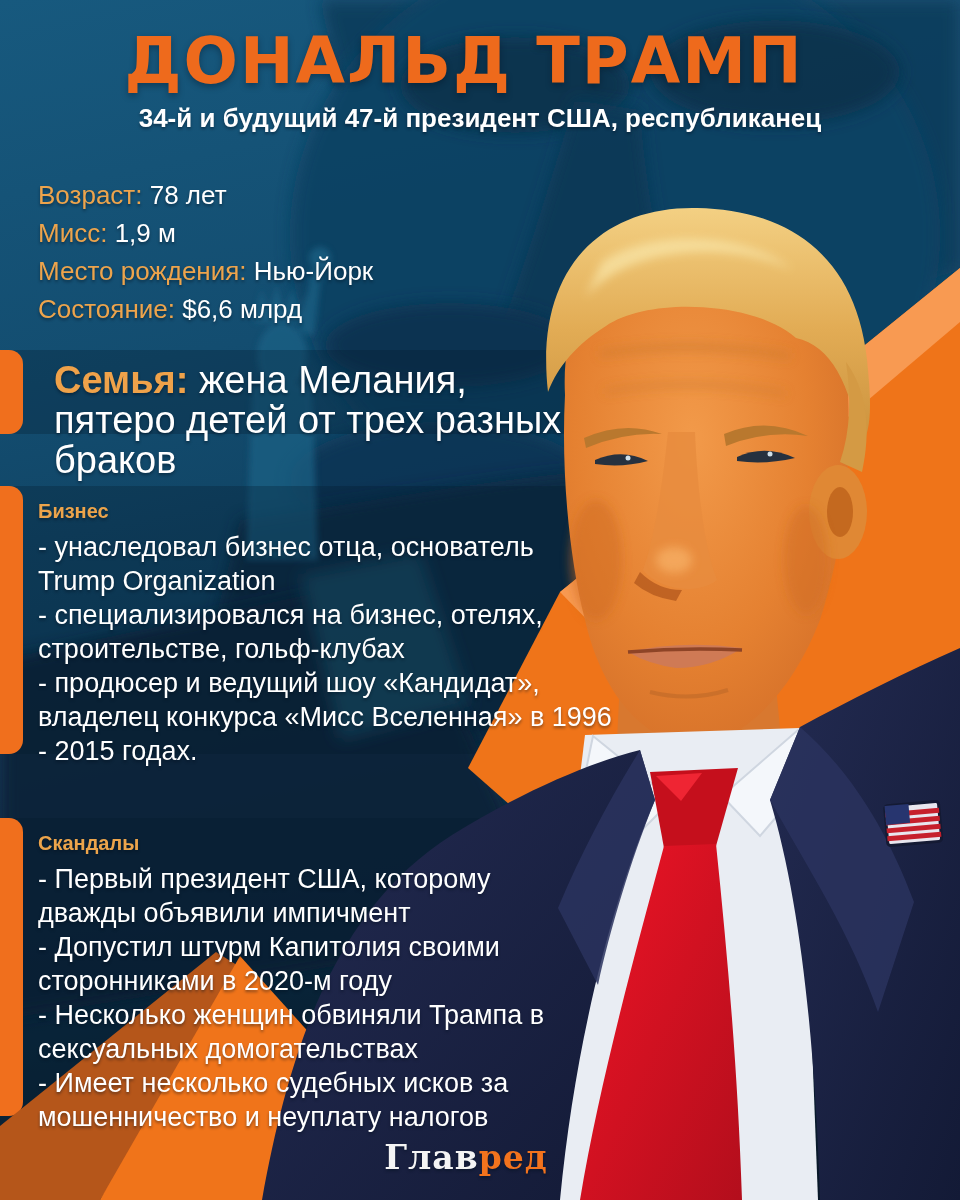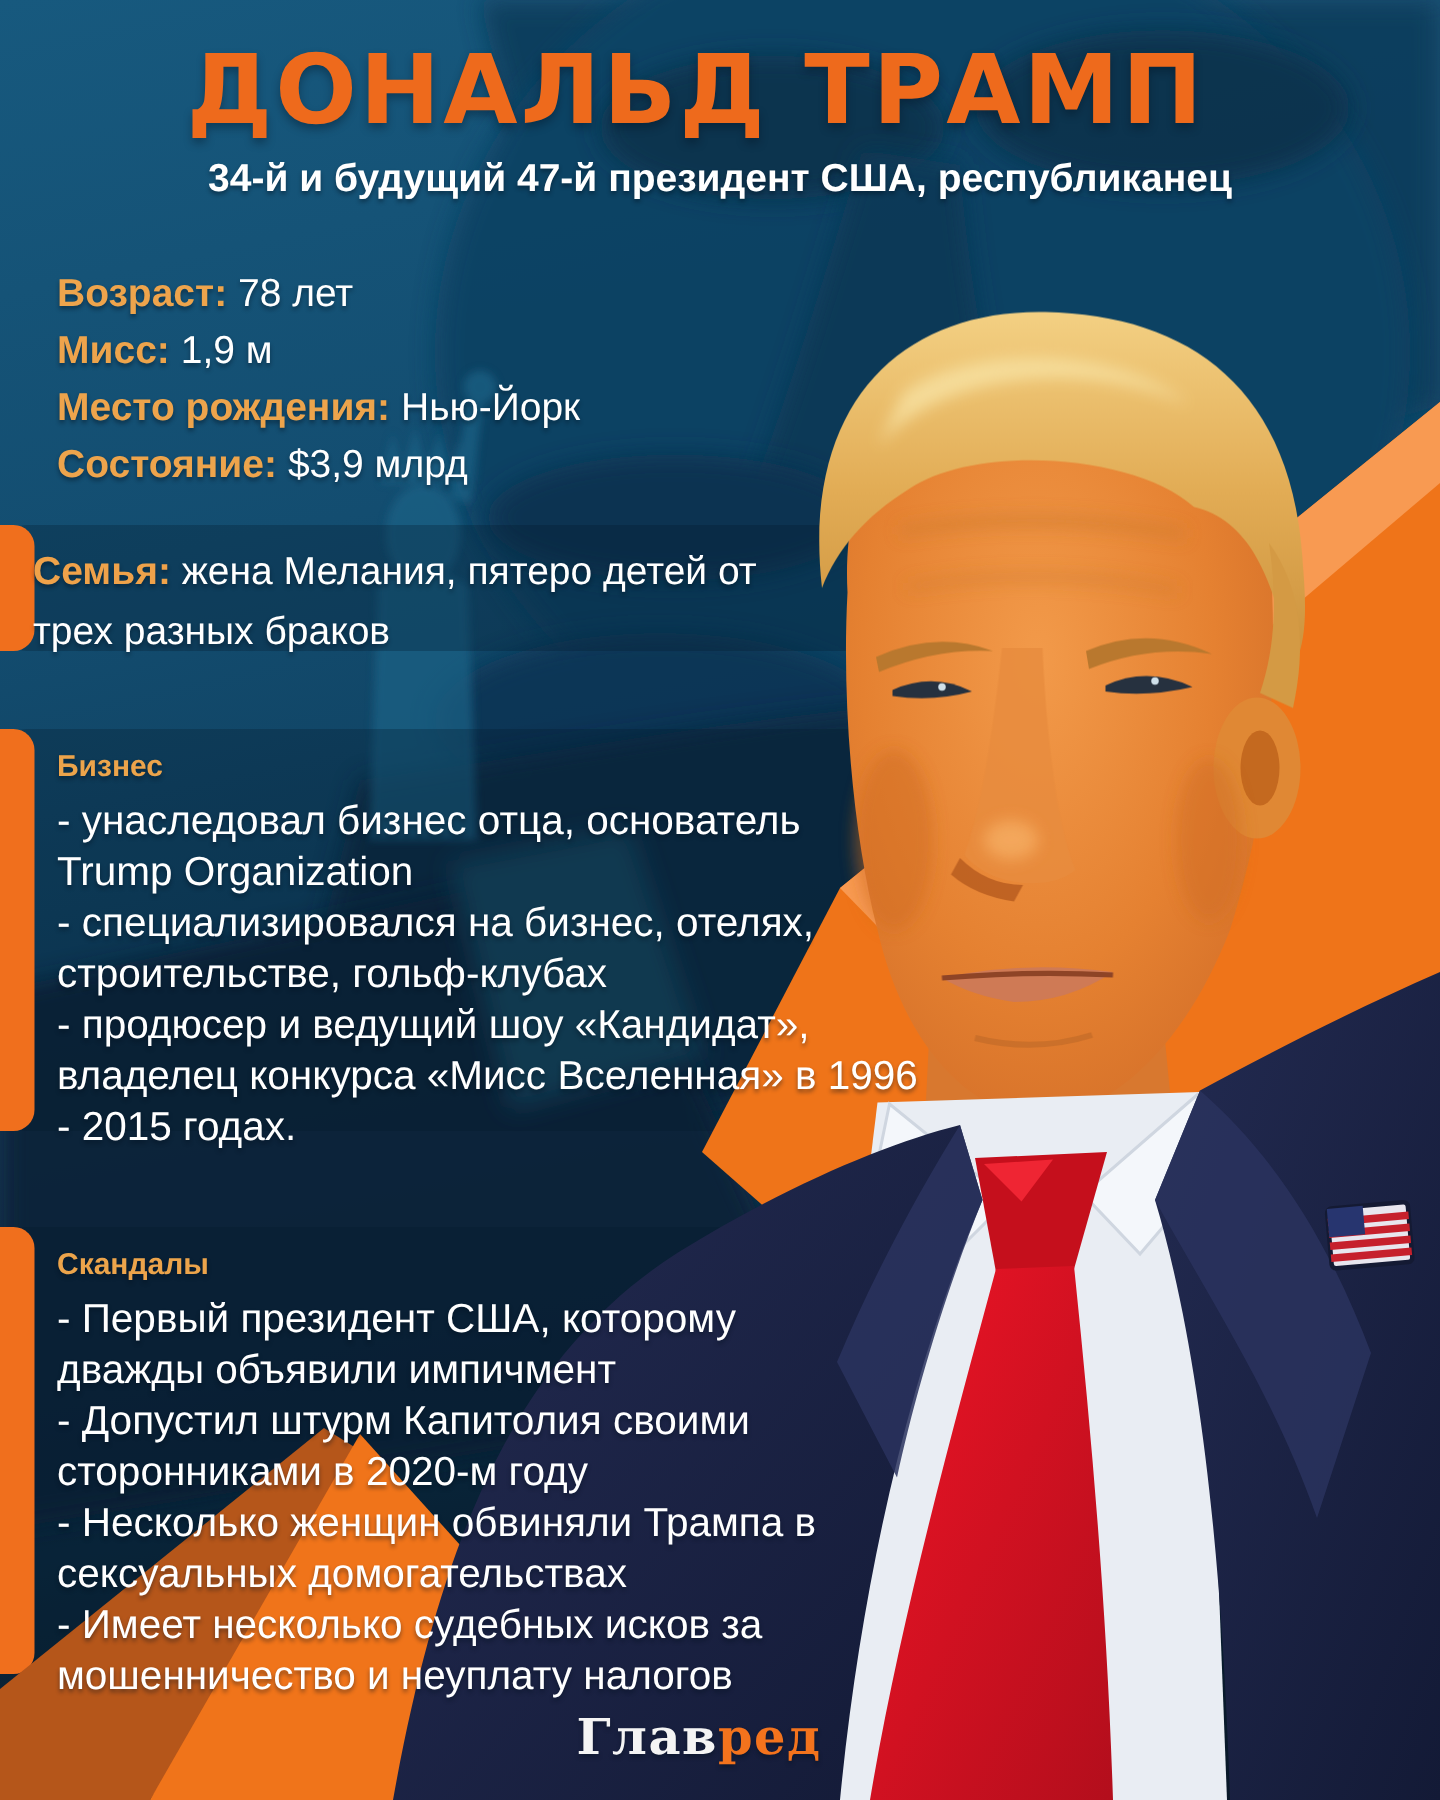--- a/index.html
+++ b/index.html
@@ -22,23 +22,23 @@
   .bar-scandals{top:818px;height:298px;}
 
   
   .txt{position:absolute;color:#fff;text-shadow:0 2px 3px rgba(3,15,28,.45);}
   .title{top:28px;left:0;width:928px;text-align:center;
     font-family:"DejaVu Sans","Liberation Sans",sans-serif;
     font-weight:bold;font-size:64px;line-height:1.05;letter-spacing:2px;color:#ee6a1c;
     text-shadow:0 3px 6px rgba(3,15,28,.35);}
   .subtitle{top:103px;left:0;width:960px;text-align:center;font-weight:bold;font-size:26px;}
   .facts{top:176px;left:38px;font-size:26px;line-height:38px;}
-  .fact-label{color:#eda44c;font-weight:bold;}
+  .fact-label{color:#eda44c;font-weight:normal;}
   .fact-value{color:#fff;}
-  .family{top:360px;left:22px;width:510px;font-size:26px;line-height:40px;}
+  .family{top:360px;left:54px;width:510px;font-size:38px;line-height:40px;}
   .inline-label{color:#efa24a;font-weight:bold;}
   .section-body{font-size:27px;line-height:34px;}
   .business{top:494px;left:38px;width:575px;}
   .scandals{top:826px;left:38px;width:548px;}
   .section-title{color:#eca44b;font-weight:bold;font-size:20px;line-height:34px;margin:0 0 2px 0;}
   .bullet{margin:0;}
   .logo{top:1138px;left:0;width:960px;text-align:center;
     font-family:"DejaVu Serif","Liberation Serif",serif;font-weight:bold;font-size:33px;
     transform:translateX(-14px);letter-spacing:1px;}
   .logo-w{color:#f4f4f4;}
@@ -187,21 +187,21 @@
       <div>
         <span class="fact-label">Мисс:</span>
         <span class="fact-value">1,9 м</span>
       </div>
       <div>
         <span class="fact-label">Место рождения:</span>
         <span class="fact-value">Нью-Йорк</span>
       </div>
       <div>
         <span class="fact-label">Состояние:</span>
-        <span class="fact-value">$3,9 млрд</span>
+        <span class="fact-value">$6,6 млрд</span>
       </div>
     </div>
 
     <div class="txt family">
       <span class="inline-label">Семья:</span>
       <span>жена Мелания, пятеро детей от трех разных браков</span>
     </div>
 
     <div class="txt business section-body">
       <p class="section-title">Бизнес</p>

